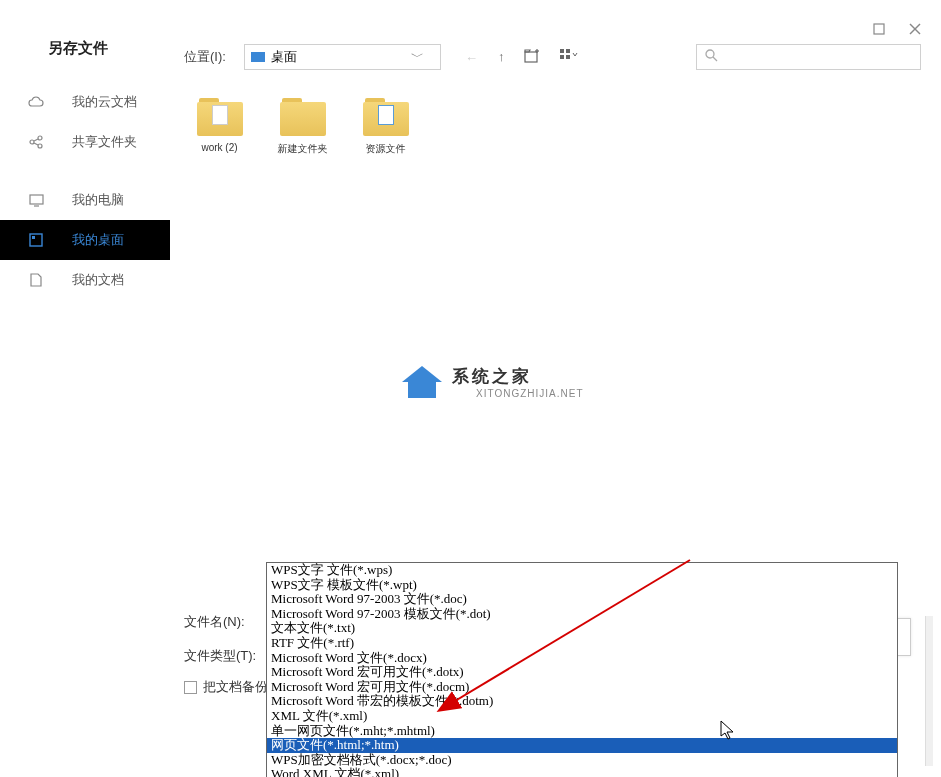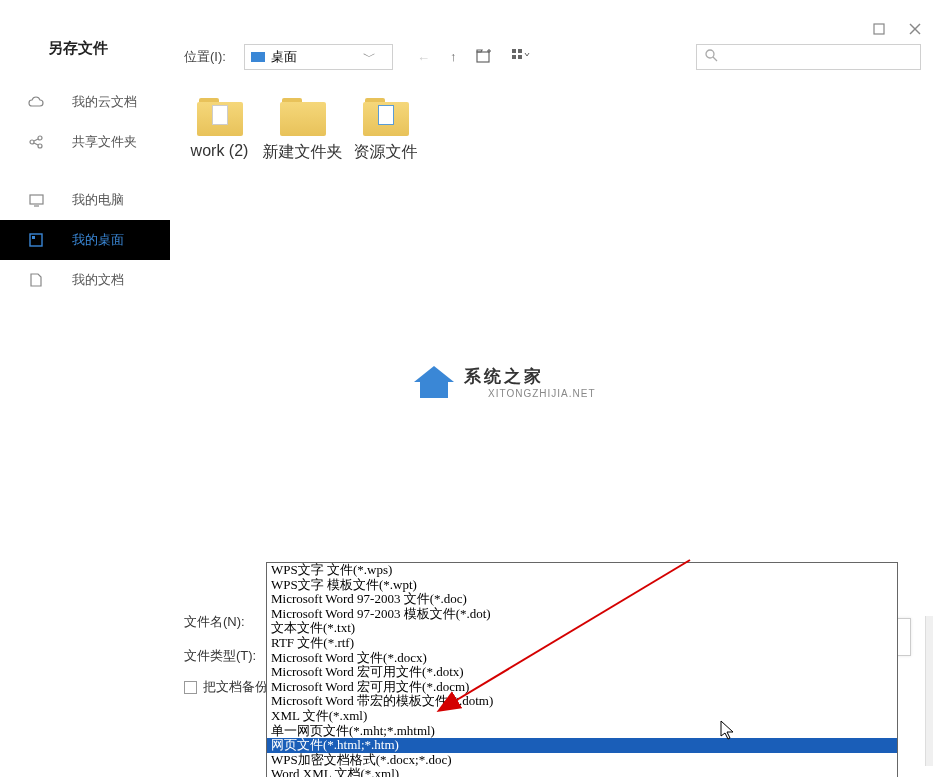--- a/index.html
+++ b/index.html
@@ -9,21 +9,21 @@
     
     .title-bar { display: flex; justify-content: space-between; align-items: flex-start; padding: 17px 10px 0 28px; margin-left: 20px; }
     .window-controls { display: flex; gap: 20px; padding-top: 4px; padding-right: 8px; }
     .win-btn { width: 16px; height: 16px; cursor: pointer; color: #666; display: flex; align-items: center; justify-content: center; }
     
     .dialog-title { font-size: 15px; font-weight: bold; color: #222; padding-top: 22px; padding-bottom: 16px; }
     
     
     .header-row { display: flex; align-items: center; padding: 0 20px 12px 184px; gap: 10px; margin-top: -30px; }
     .location-label { color: #444; margin-right: 8px; }
-    .location-select { border: 1px solid #d0d0d0; height: 26px; display: flex; align-items: center; padding: 0 16px 0 6px; width: 149px; gap: 6px; position: relative; cursor: pointer; }
+    .location-select { border: 1px solid #d0d0d0; height: 26px; display: flex; align-items: center; padding: 0 16px 0 6px; width: 197px; gap: 6px; position: relative; cursor: pointer; }
     .location-select .chev { margin-left: auto; color: #888; }
     .location-disk { width: 14px; height: 10px; background: #3a87d6; display: inline-block; }
     .nav-icons { display: flex; gap: 20px; margin-left: 14px; color: #666; }
     .nav-icons span { cursor: pointer; }
     .nav-icons .disabled { color: #ccc; }
     .search-box { border: 1px solid #d0d0d0; height: 26px; width: 225px; margin-left: auto; display: flex; align-items: center; padding: 0 8px; }
     .search-box input { border: none; outline: none; width: 100%; font-size: 12px; }
     .search-icon { color: #999; margin-right: 6px; }
     
     
@@ -39,24 +39,24 @@
     
     
     .file-area { flex: 1; padding: 12px 20px 0 12px; border-left: none; }
     .file-grid { display: flex; gap: 8px; }
     .file-item { width: 75px; display: flex; flex-direction: column; align-items: center; cursor: pointer; padding: 4px; }
     .folder-icon { width: 46px; height: 38px; position: relative; margin-bottom: 6px; }
     .folder-back { position: absolute; width: 46px; height: 34px; background: linear-gradient(#f5d77a, #e8c25a); border-radius: 2px; top: 4px; }
     .folder-tab { position: absolute; width: 20px; height: 6px; background: #e8c25a; border-radius: 2px 2px 0 0; top: 0; left: 2px; }
     .doc-in-folder { position: absolute; width: 16px; height: 20px; background: #fff; border: 1px solid #ccc; top: 7px; left: 15px; }
     .doc-in-folder.blue { border-color: #5a9cd6; }
-    .file-label { font-size: 16px; color: #333; text-align: center; word-break: keep-all; white-space: nowrap; }
-    
-    
-    .watermark { position: absolute; left: 414px; top: 365px; display: flex; align-items: center; gap: 10px; }
+    .file-label { font-size: 10px; color: #333; text-align: center; word-break: keep-all; white-space: nowrap; }
+    
+    
+    .watermark { position: absolute; left: 402px; top: 365px; display: flex; align-items: center; gap: 10px; }
     .wm-logo { width: 40px; height: 32px; position: relative; }
     .wm-house { width: 0; height: 0; border-left: 20px solid transparent; border-right: 20px solid transparent; border-bottom: 16px solid #3a87d6; position: absolute; top: 0; }
     .wm-base { position: absolute; top: 14px; left: 6px; width: 28px; height: 18px; background: #3a87d6; }
     .wm-text-cn { font-size: 17px; font-weight: bold; color: #333; letter-spacing: 3px; }
     .wm-text-en { font-size: 10px; color: #888; letter-spacing: 1px; margin-left: 24px; }
     
     
     .bottom-form { padding: 0 30px 0 184px; position: relative; }
     .form-row { display: flex; align-items: center; margin-bottom: 10px; }
     .form-label { width: 82px; color: #333; }

